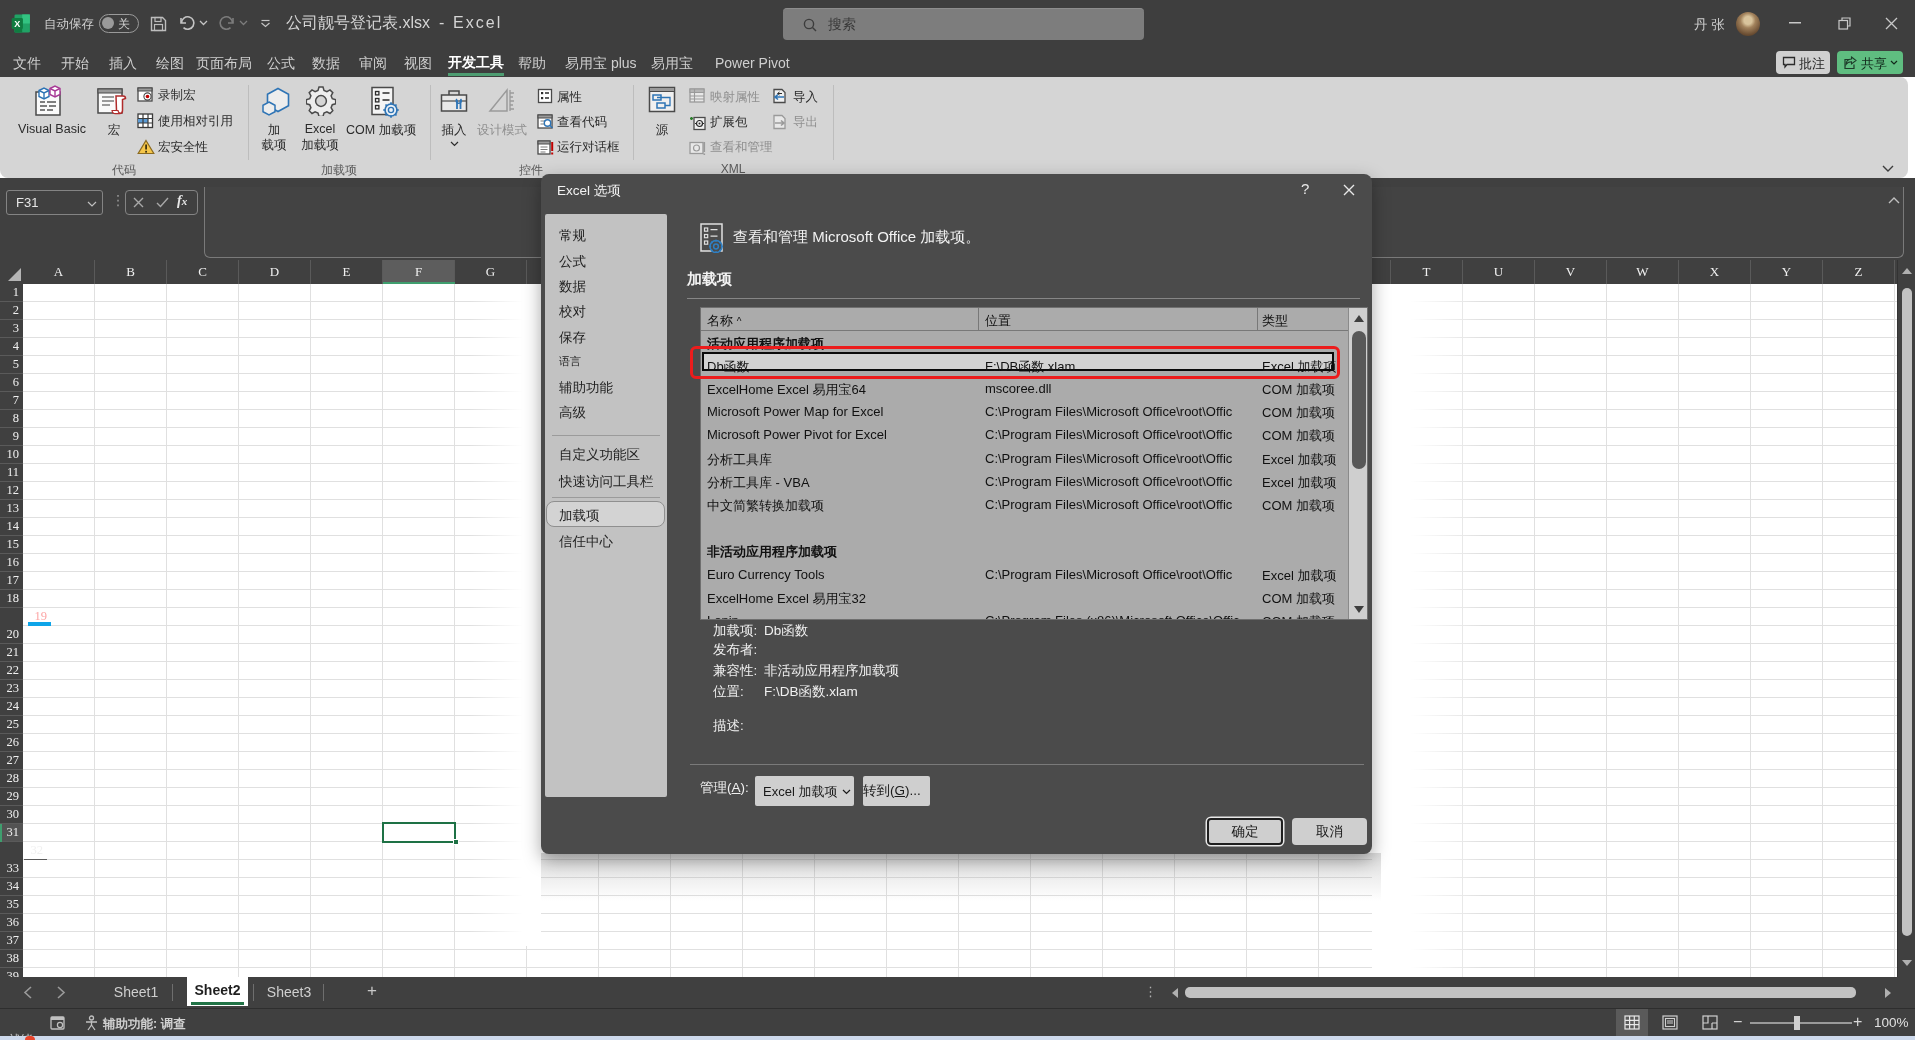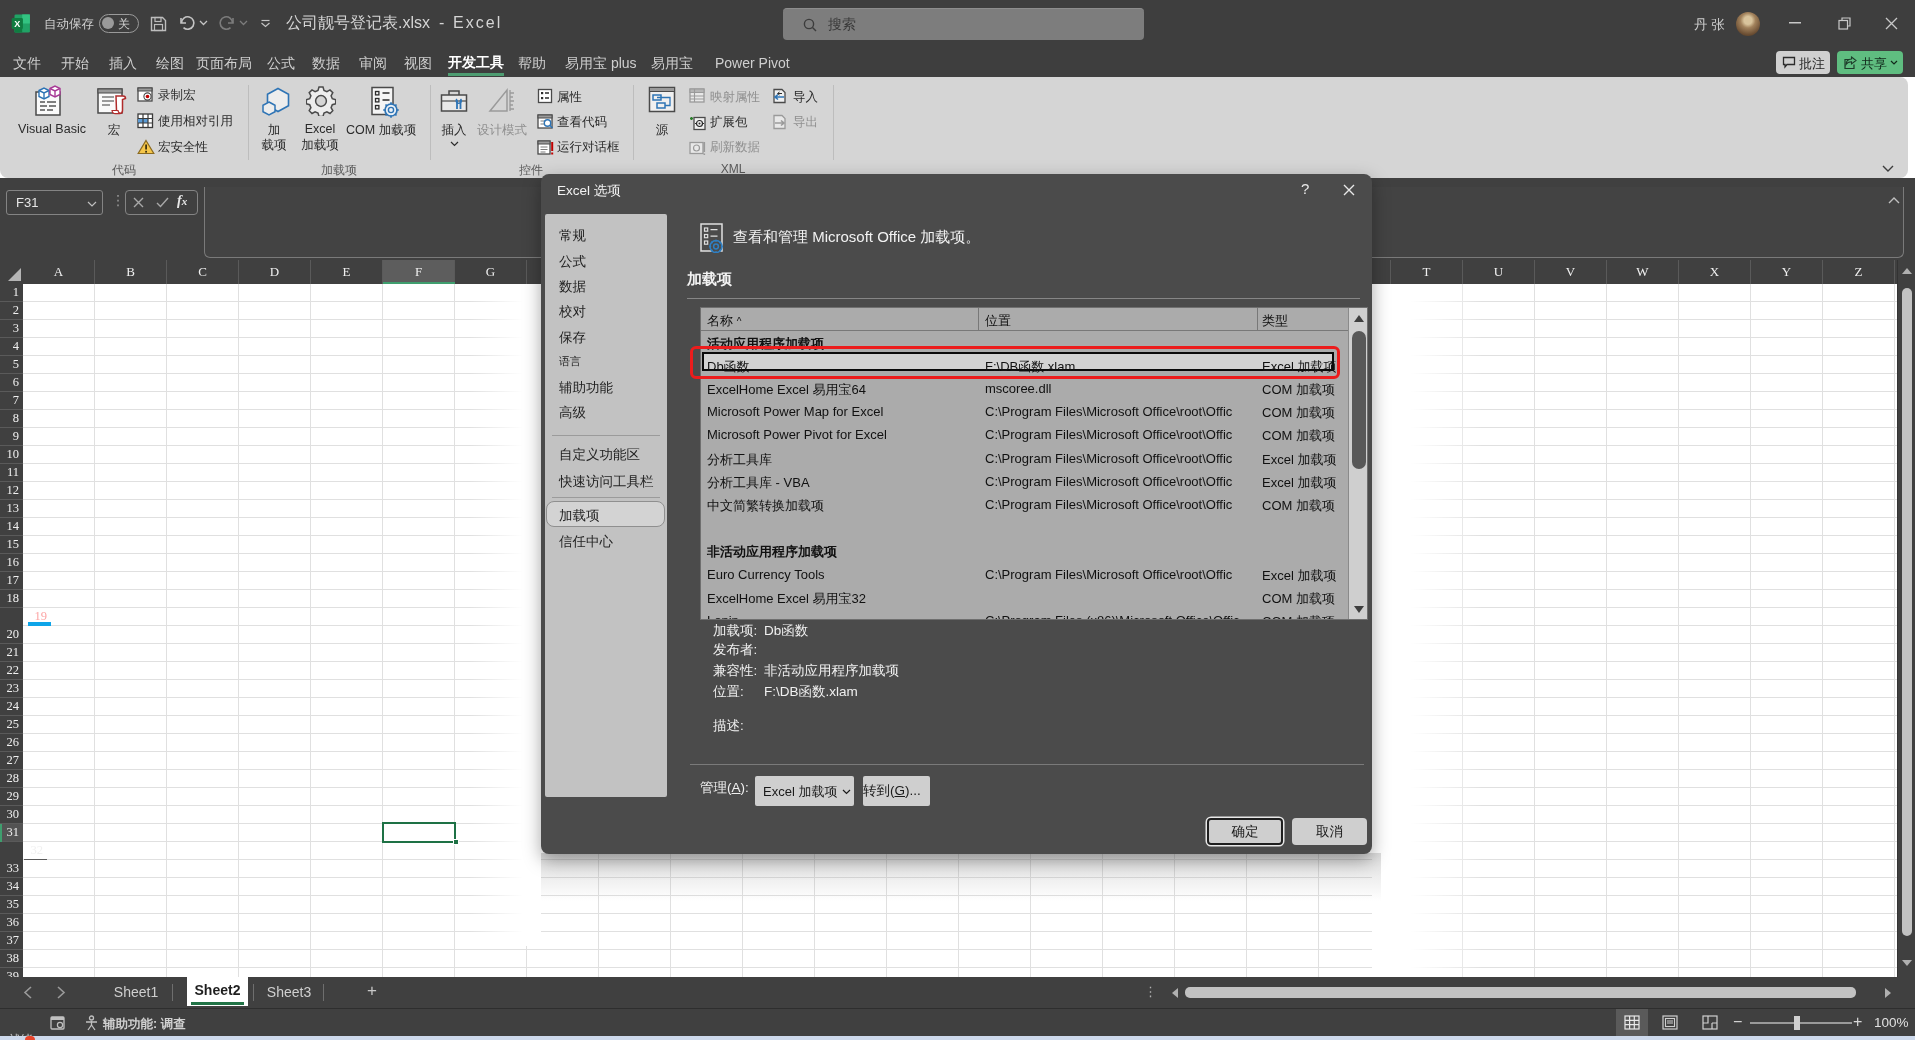--- a/index.html
+++ b/index.html
@@ -265,21 +265,21 @@
     <path d="M7 9.5 h-1 M15 9.5 h-1 M10.5 7 v-1 M10.5 13 v-1" stroke="#2b2b2b" stroke-width="1.2"></path>
     <circle cx="10.5" cy="9.5" r="1" fill="#2b2b2b"></circle>
   </svg>
   <div class="ribtxt abs" style="left:710px;top:37px;">扩展包</div>
 
   <svg class="abs" style="left:689px;top:63px" width="17" height="16" viewBox="0 0 17 16">
     <rect x="1" y="2.5" width="13" height="11" fill="#e8e8e8" stroke="#9a9a9a" stroke-width="1.3"></rect>
     <circle cx="7.5" cy="8" r="3" fill="none" stroke="#9a9a9a" stroke-width="1.2"></circle>
     <path d="M15.3 2 v10 M15.3 13.5 v1.5" stroke="#9a9a9a" stroke-width="1.6"></path>
   </svg>
-  <div class="abs" style="left:710px;top:62px;font-size:12.5px;color:#8f8f8f;">刷新数据</div>
+  <div class="abs" style="left:710px;top:62px;font-size:12.5px;color:#8f8f8f;">查看和管理</div>
 
   <svg class="abs" style="left:771px;top:11px" width="17" height="16" viewBox="0 0 17 16">
     <path d="M3 1.5 h8 l3 3 v10 h-11 z" fill="#f0f0f0" stroke="#4a4a4a" stroke-width="1.3"></path>
     <path d="M7 5.5 l4 0 M8.5 4 l-2 1.5 2 1.5" stroke="#2b2b2b" stroke-width="1" fill="none"></path>
     <path d="M13 9 h-9 M7 6.5 L4 9 l3 2.5" fill="none" stroke="#2e74b5" stroke-width="1.6"></path>
   </svg>
   <div class="ribtxt abs" style="left:793px;top:12px;">导入</div>
 
   <svg class="abs" style="left:771px;top:37px" width="17" height="16" viewBox="0 0 17 16">
     <path d="M3 1.5 h8 l3 3 v10 h-11 z" fill="#e8e8e8" stroke="#9a9a9a" stroke-width="1.3"></path>

